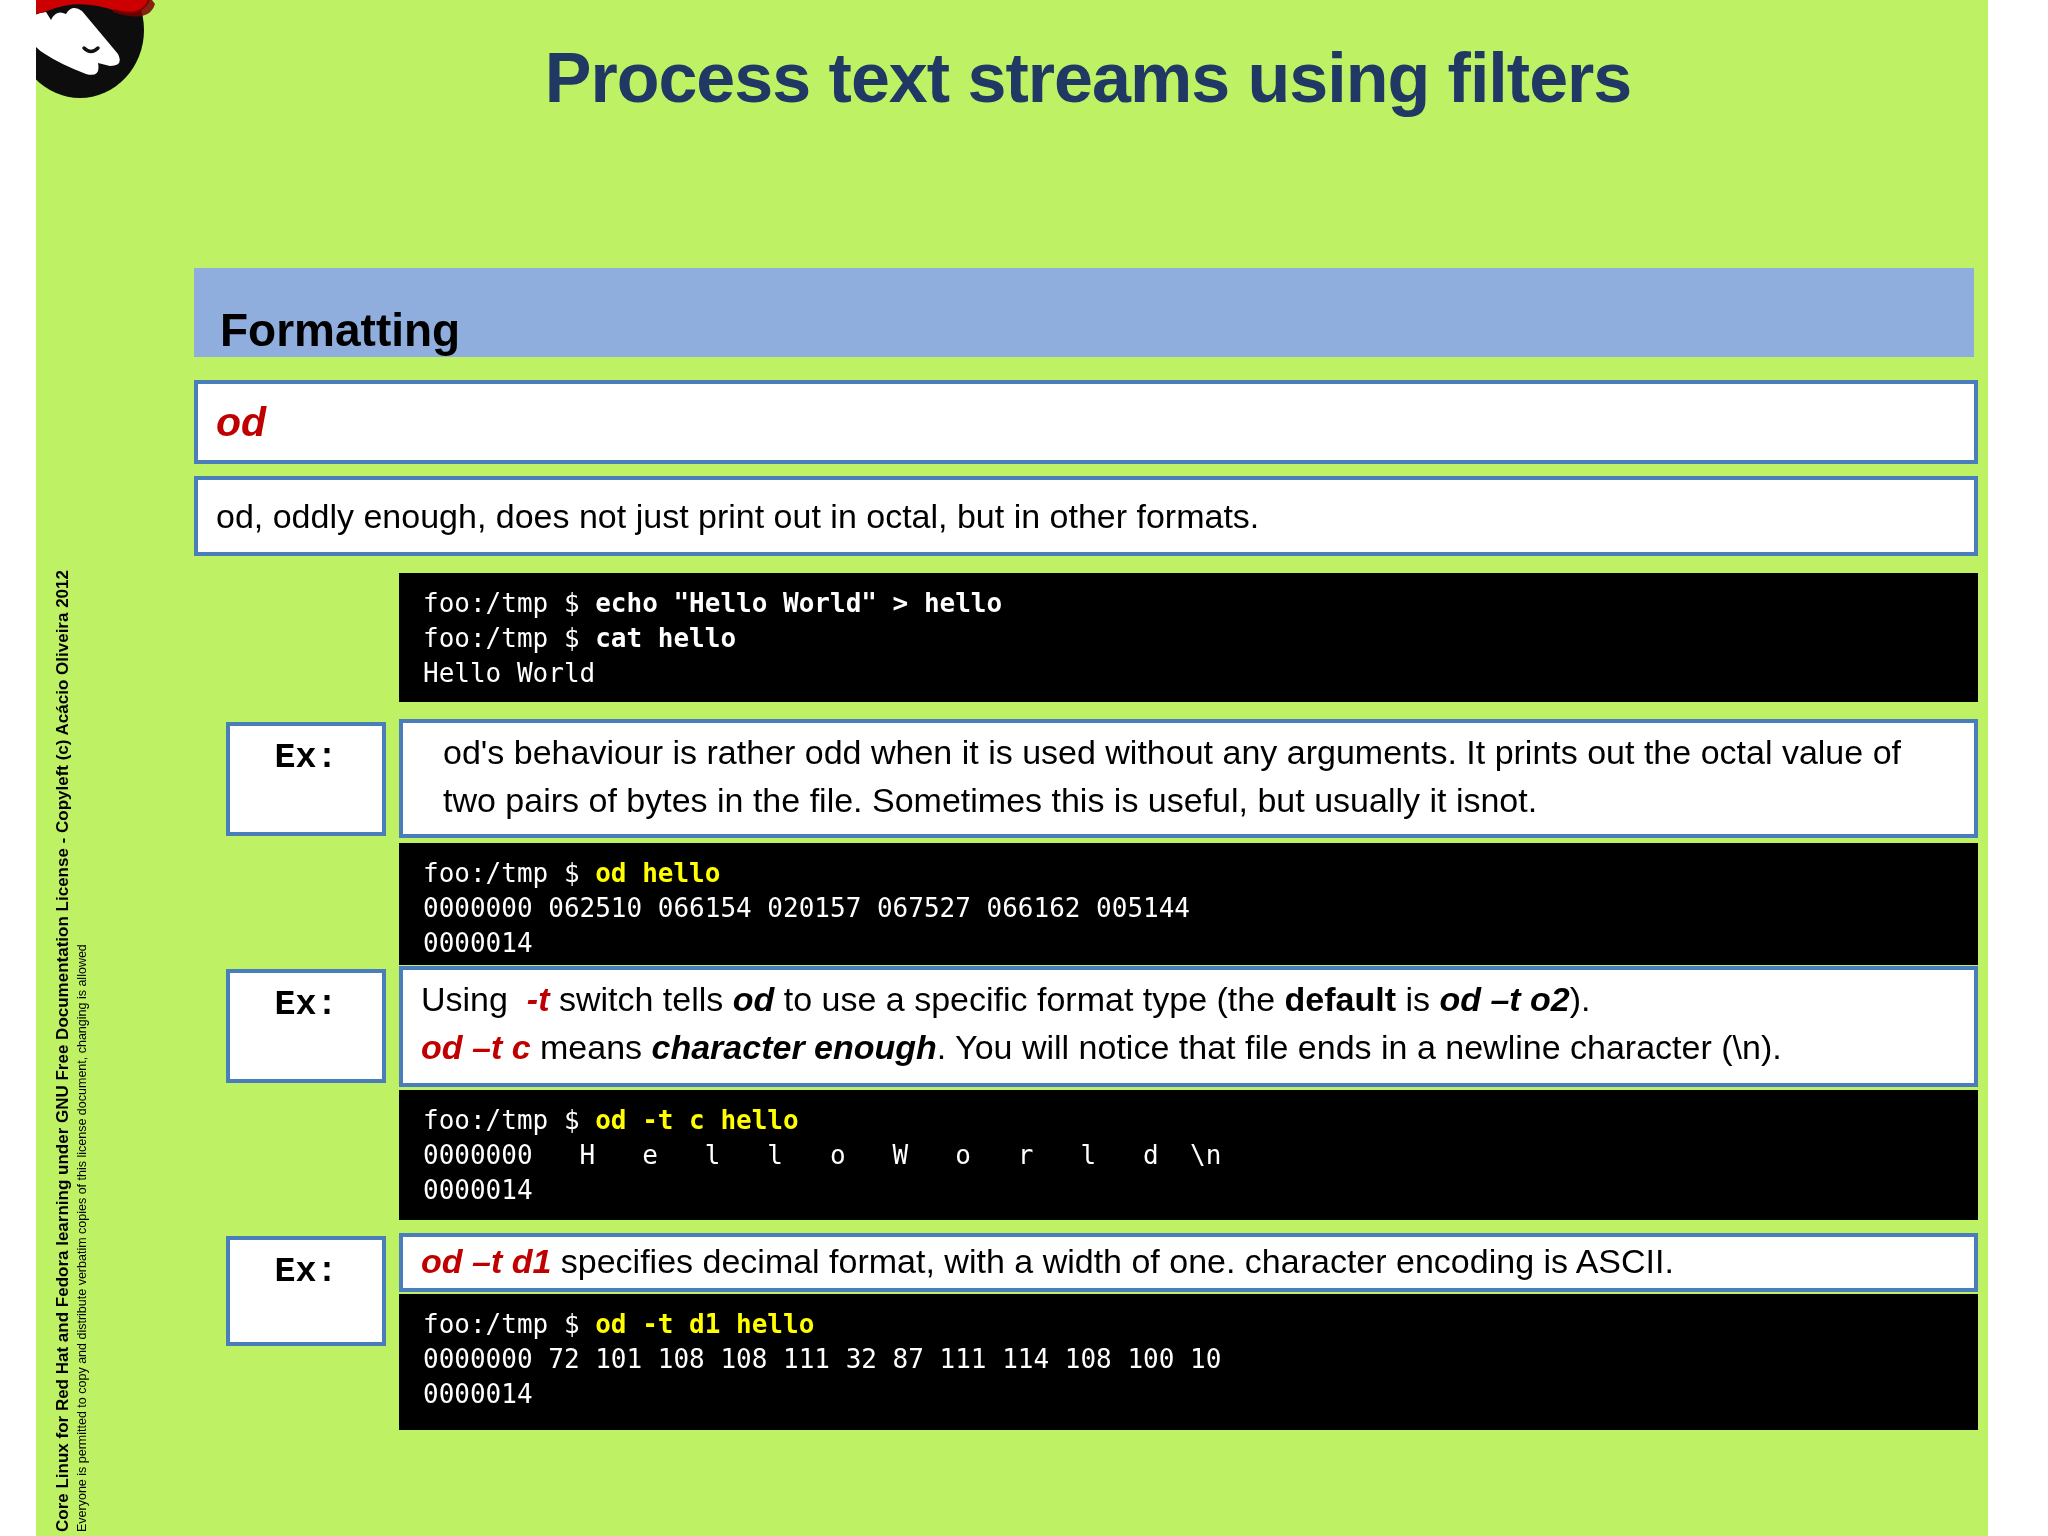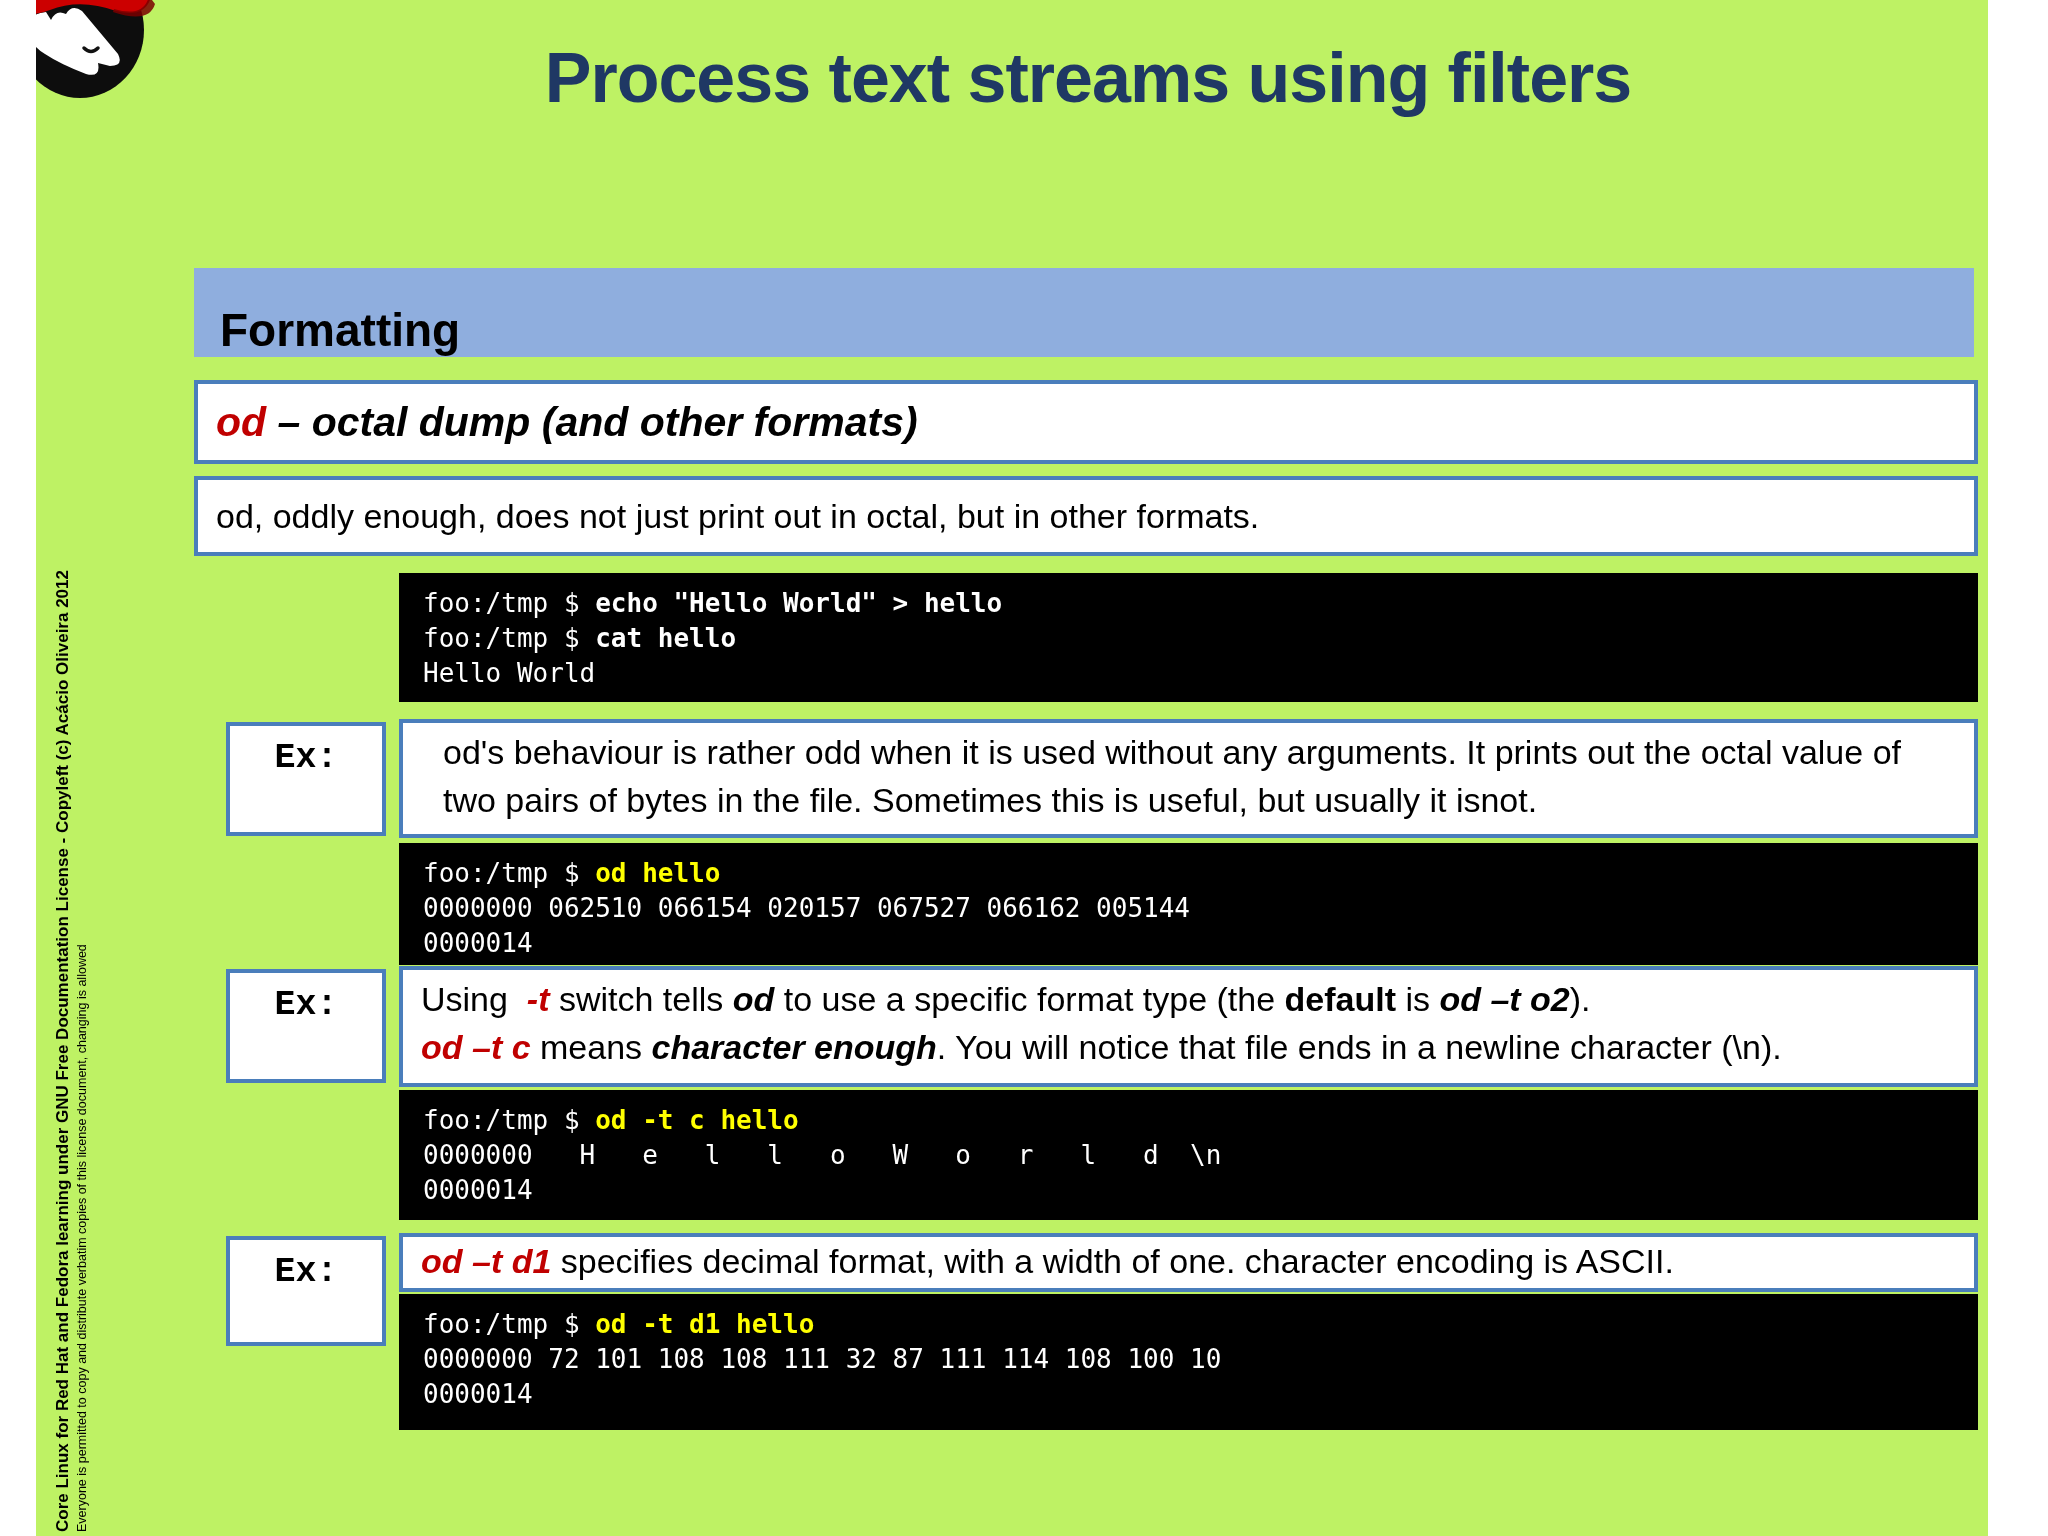--- a/index.html
+++ b/index.html
@@ -111,21 +111,20 @@
     <div class="l1">Core Linux for Red Hat and Fedora learning under GNU Free Documentation License  - Copyleft (c) Acácio Oliveira 2012</div>
     <div class="l2">Everyone is permitted to copy and distribute verbatim copies of this license document, changing is allowed</div>
   </div>
 
   <div class="abs section-bar">
     <span>Formatting</span>
   </div>
 
   <div class="abs bluebox heading-box">
     <span class="kw">od</span>
-      <span class="rest"> – octal dump (and other formats)</span>
   </div>
 
   <div class="abs bluebox desc-box">
     <span>od, oddly enough, does not just print out in octal, but in other formats.</span>
   </div>
 
   <div class="abs terminal t1"><div class="seg-line"><span class="seg-w">foo:/tmp $ </span><span class="seg-wb">echo "Hello World" &gt; hello</span></div><div class="seg-line"><span class="seg-w">foo:/tmp $ </span><span class="seg-wb">cat hello</span></div><div class="seg-line"><span class="seg-w">Hello World</span></div></div>
 
   <div class="abs ex-box ex1-label">
     <span>Ex:</span>

